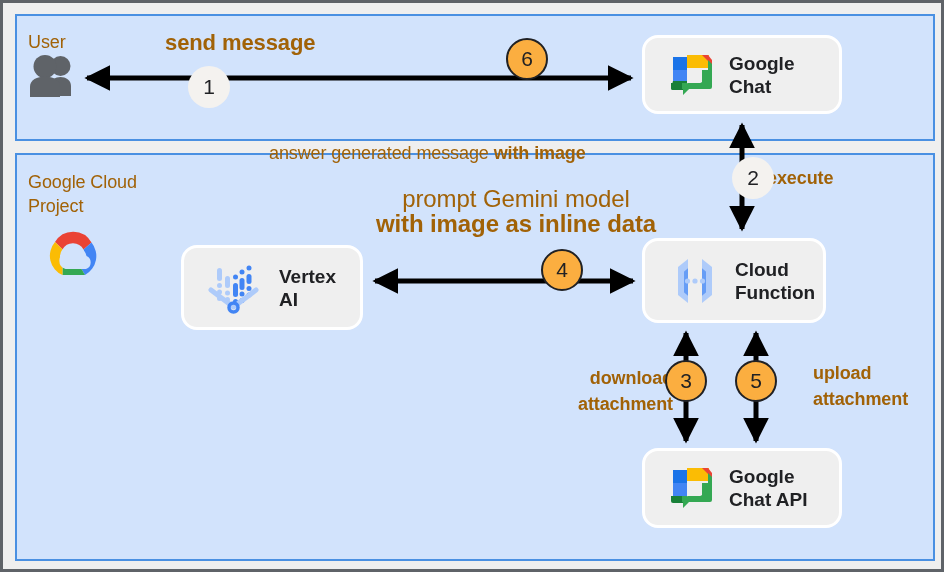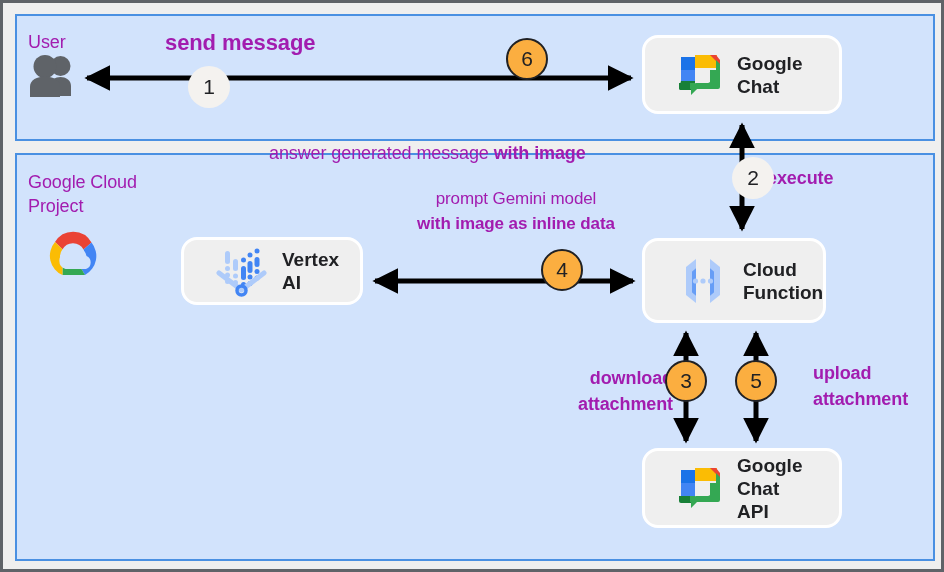--- a/index.html
+++ b/index.html
@@ -36,59 +36,59 @@
   #panel-cloud {
     left: 12px;
     top: 150px;
     width: 920px;
     height: 408px;
   }
 
   
   .label {
     position: absolute;
-    color: #a21caf;
+    color: #a16207;
     font-size: 17px;
     line-height: 21px;
     white-space: pre;
     letter-spacing: -0.1px;
   }
 
   #lbl-user        { left: 25px;  top: 29px;  font-size: 18px; }
   #lbl-gcp         { left: 25px;  top: 167px; font-size: 18px; line-height: 24px; }
   #lbl-send        { left: 162px; top: 29px;  font-weight: bold; font-size: 22px; }
   #lbl-answer      { left: 266px; top: 92px;  font-size: 18px; margin-top: 48px; }
   #lbl-answer b    { font-weight: bold; }
   #lbl-execute     { left: 764px; top: 165px; font-weight: bold; font-size: 18px; }
-  #lbl-prompt      { left: 363px; top: 183px; width: 300px; text-align: center; font-size: 17px; line-height: 25px; }
+  #lbl-prompt      { left: 363px; top: 183px; width: 300px; text-align: center; font-size: 24px; line-height: 25px; }
   #lbl-prompt .b2  { font-weight: bold; }
   #lbl-download    { left: 490px; top: 362px; width: 180px; text-align: right; font-weight: bold; font-size: 18px; line-height: 26px; }
   #lbl-upload      { left: 790px; top: 357px; width: 150px; text-align: left; font-weight: bold; font-size: 18px; line-height: 26px; margin-left: 20px; }
 
   
   .card {
     position: absolute;
     background: #efefef;
     border: 3px solid #ffffff;
     border-radius: 16px;
     box-sizing: border-box;
     display: flex;
     align-items: center;
     gap: 14px;
-    padding: 0 32px;
+    padding: 0 24px;
   }
   .card-title {
     font-size: 19px;
     font-weight: bold;
     color: #202124;
     line-height: 23px;
     white-space: pre-line;
   }
   #card-chat      { left: 639px; top: 32px;  width: 200px; height: 79px; }
-  #card-vertex    { left: 178px; top: 234px; width: 182px; height: 68px; }
+  #card-vertex    { left: 178px; top: 242px; width: 182px; height: 85px; justify-content: space-between; }
   #card-function  { left: 639px; top: 235px; width: 184px; height: 85px; }
   #card-chatapi   { left: 639px; top: 445px; width: 200px; height: 80px; }
 
   .icon-wrap {
     flex: 0 0 auto;
     display: flex;
     align-items: center;
     justify-content: center;
   }
 

